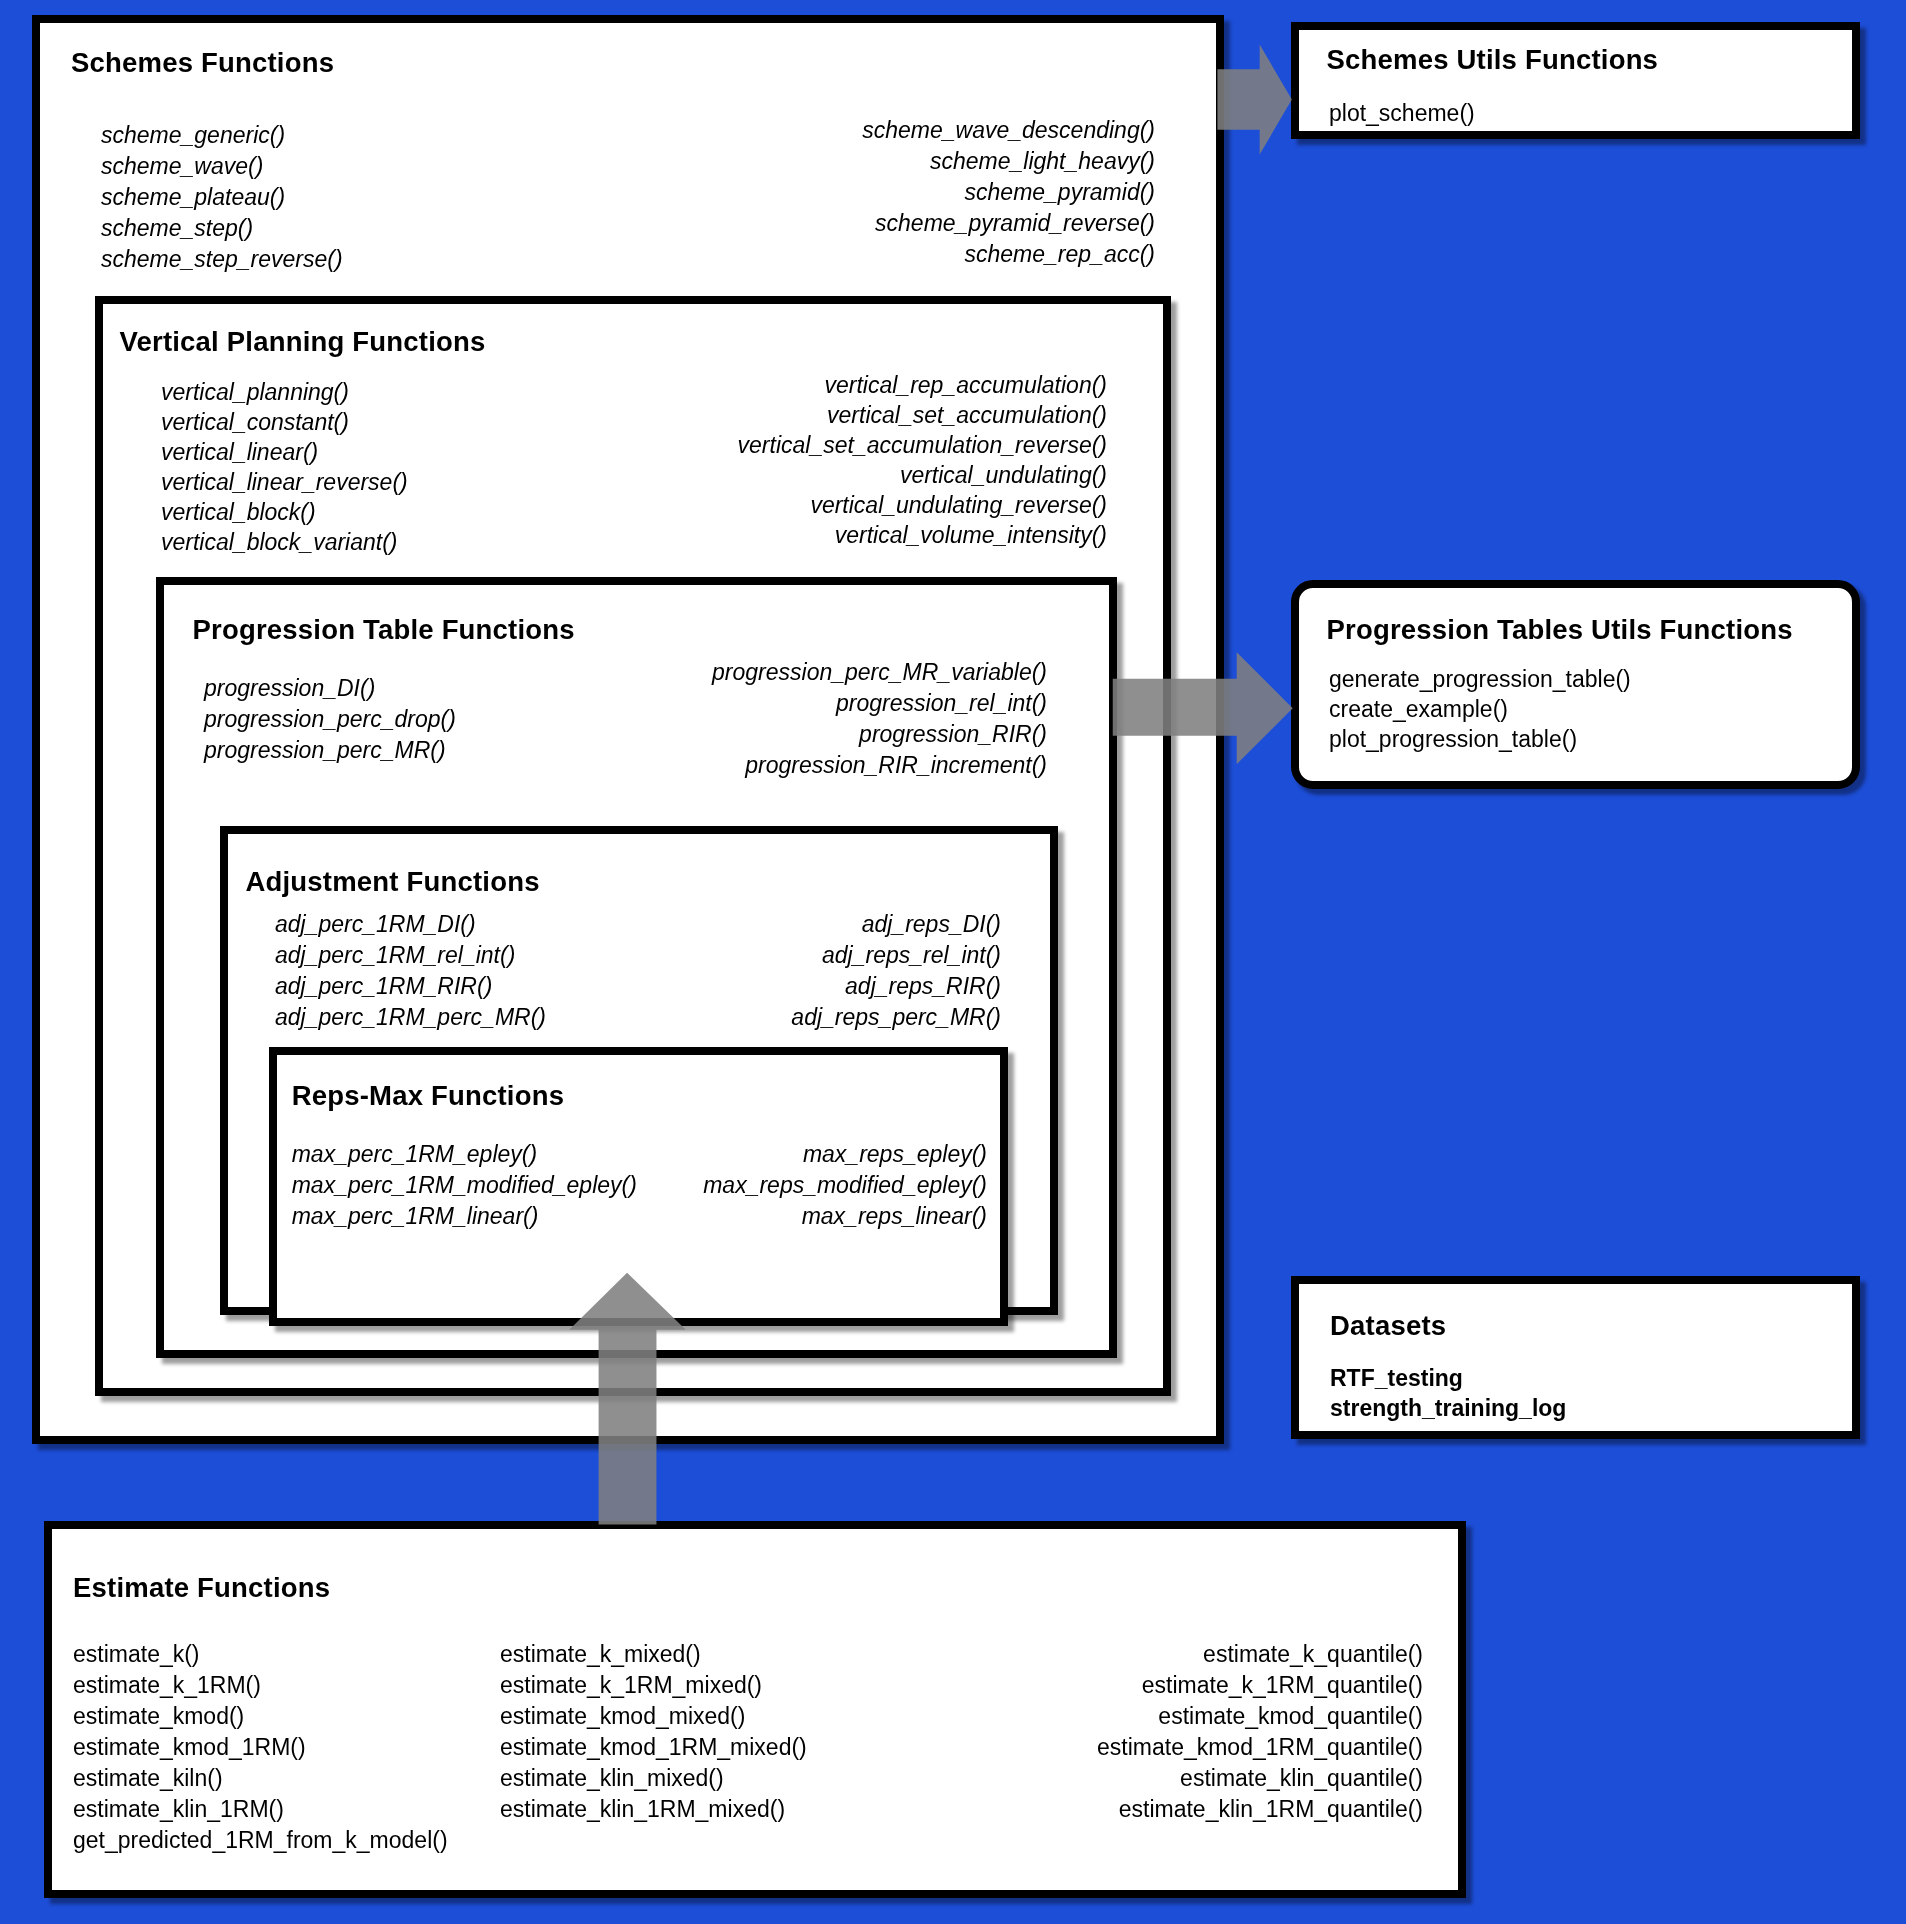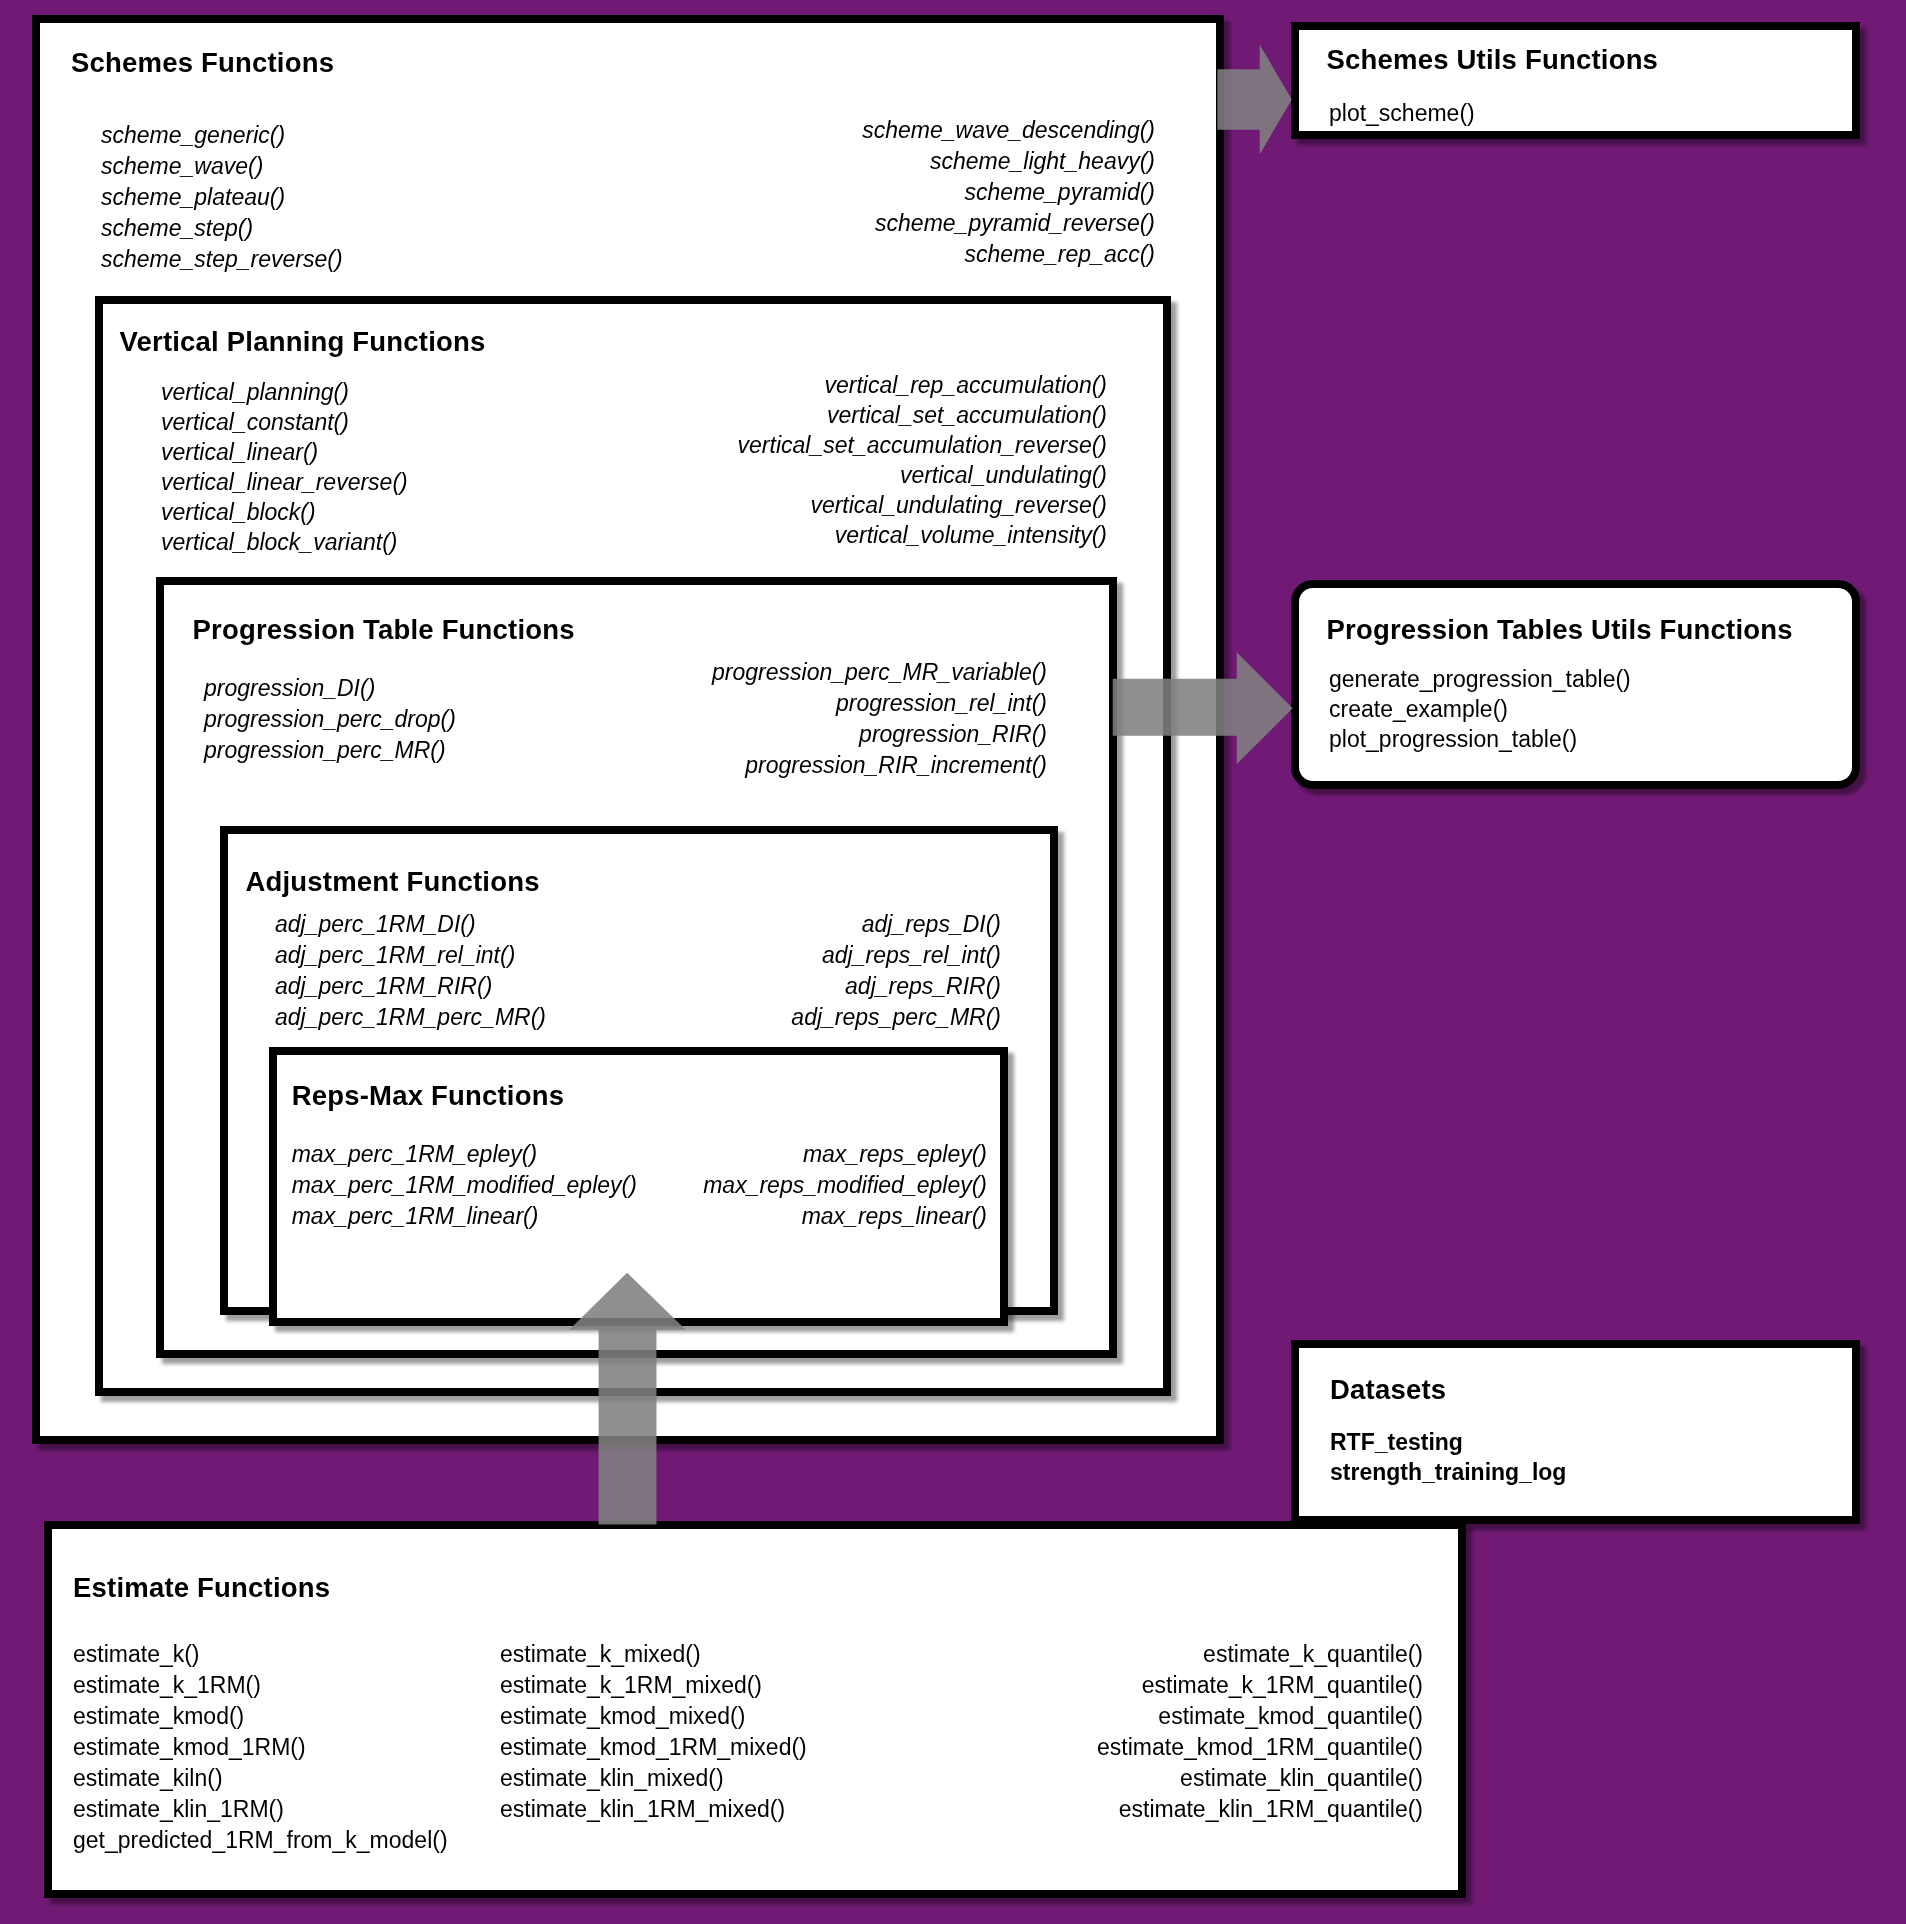--- a/index.html
+++ b/index.html
@@ -1,20 +1,20 @@
 <!DOCTYPE html>
 <html style="font-size:14.7px"><head>
 <meta charset="utf-8">
 <style>
   html, body { margin: 0; padding: 0; background: #ffffff; }
   #page {
     position: relative;
     width: 1906px;
     height: 1925px;
-    background: #701a75;
+    background: #1d4ed8;
     font-family: "Liberation Sans", "DejaVu Sans", sans-serif;
     color: #000000;
     overflow: hidden;
   }
   .box {
     position: absolute;
     box-sizing: border-box;
     border: 8.3px solid #000000;
     background: #ffffff;
     box-shadow: 5.5px 5.5px 3.7px rgba(0,0,0,0.38);
@@ -139,21 +139,21 @@
 
   <div class="box" id="box-progression-utils" style="left:1291px; top:580px; width:569px; height:209px;border-radius:22px;">
     <div class="box-title" style="left:27.5px; top:26px;">Progression Tables Utils Functions</div>
     <div class="fnlist lh33" style="left:30px; top:76px;">
         <div class="fn">generate_progression_table()</div>
         <div class="fn">create_example()</div>
         <div class="fn">plot_progression_table()</div>
       </div>
   </div>
 
-  <div class="box" id="box-datasets" style="left:1291px; top:1340px; width:569px; height:184px;">
+  <div class="box" id="box-datasets" style="left:1291px; top:1276px; width:569px; height:163px;">
     <div class="box-title" style="left:31px; top:26px;">Datasets</div>
     <div class="fnlist lh33" style="left:31px; top:79px;font-weight:bold;">
         <div class="fn">RTF_testing</div>
         <div class="fn">strength_training_log</div>
       </div>
   </div>
 
   <div class="box" id="box-estimate" style="left:44px; top:1521px; width:1422px; height:377px;">
     <div class="box-title" style="left:21px; top:43px;">Estimate Functions</div>
     <div class="fnlist" style="left:21px; top:110px;">

